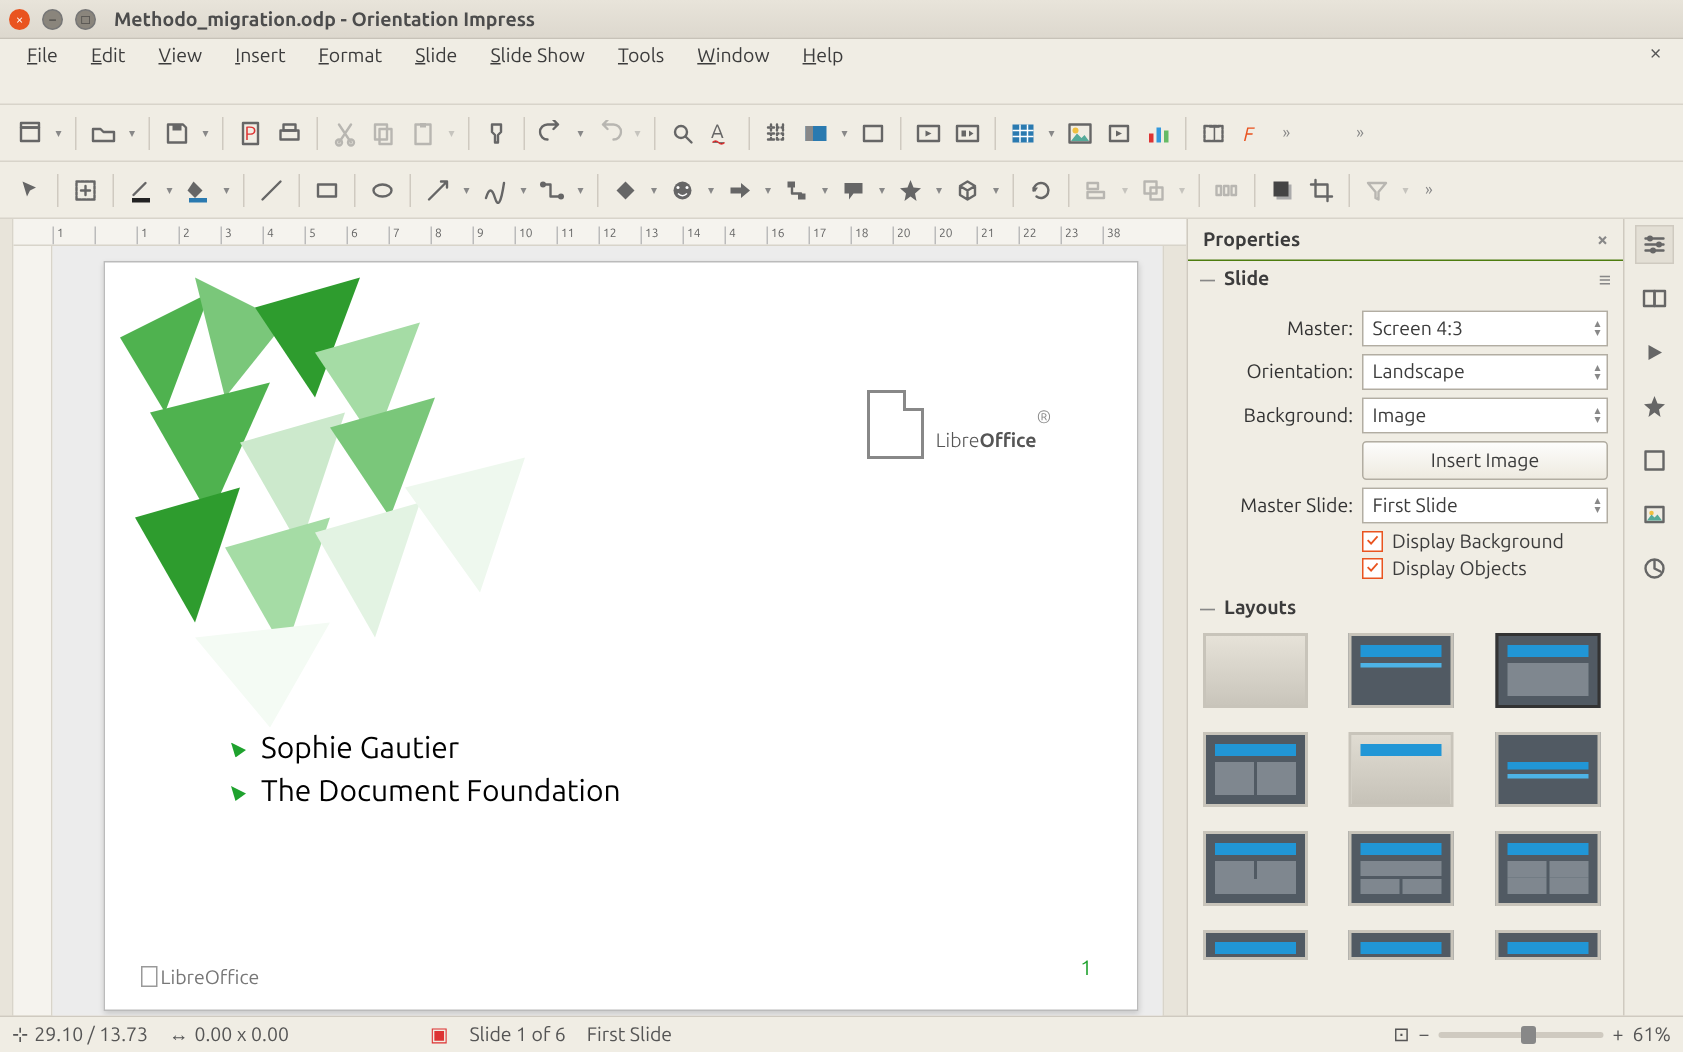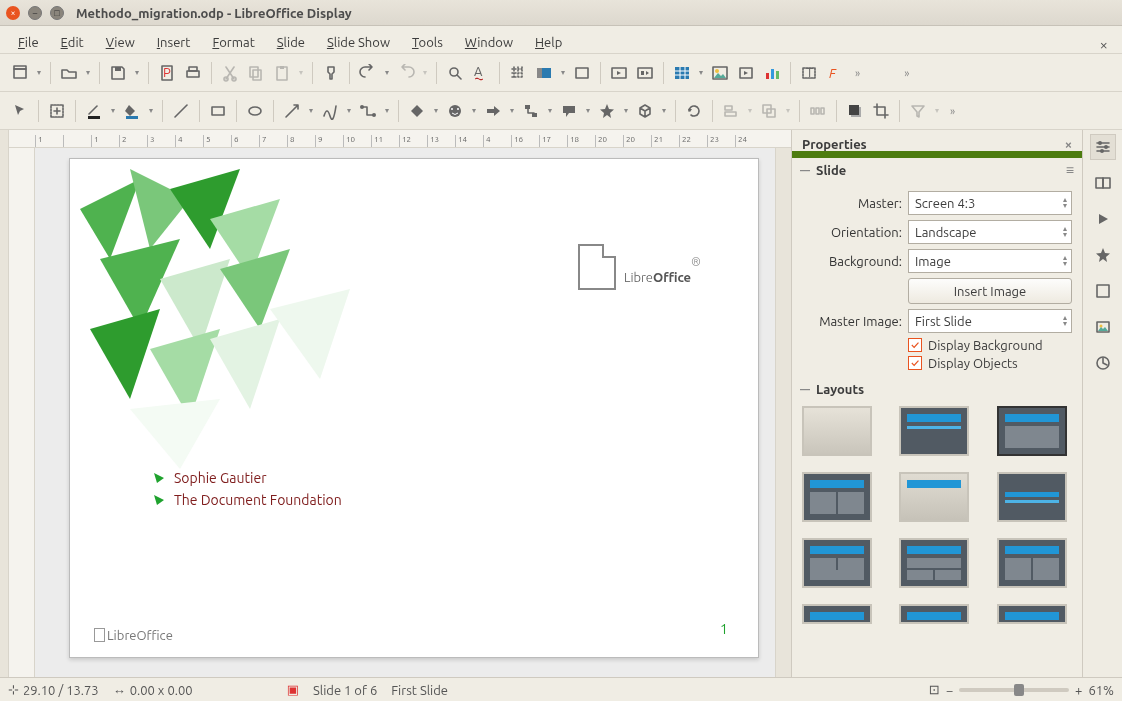--- a/index.html
+++ b/index.html
@@ -2,21 +2,21 @@
 <html><head>
 <meta charset="utf-8">
 <style>
 *{box-sizing:border-box;margin:0;padding:0;font-family:"Ubuntu","Noto Sans",sans-serif;font-size:13px}
 body{background:#f0ede4;width:1122px;height:701px;overflow:hidden;display:flex;flex-direction:column;color:#3c3c3c}
 .titlebar{height:26px;background:linear-gradient(#e8e4da,#ddd8ce);display:flex;align-items:center;padding:0 6px;gap:8px;border-bottom:1px solid #c7c2b8}
 .win-btn{width:14px;height:14px;border-radius:50%;display:flex;align-items:center;justify-content:center;font-size:9px}
 .win-close{background:#e95420;color:#fff}
 .win-min,.win-max{background:#8a857c;color:#333;border:1px solid #777}
 .titlebar .title{font-weight:bold;color:#4c4c4c;margin-left:4px}
-.menubar{height:28px;display:flex;align-items:flex-end;padding:0 8px;gap:2px;border-bottom:1px solid #d8d4ca}
+.menubar{height:44px;display:flex;align-items:flex-start;padding:0 8px;gap:2px;border-bottom:1px solid #d8d4ca}
 .menubar .mitem{padding:4px 10px;cursor:pointer}
 .menubar .mitem:first-letter{text-decoration:underline}
 .menubar .closex{margin-left:auto;font-size:15px;color:#555;padding:0 6px;cursor:pointer}
 .toolbar{height:38px;display:flex;align-items:center;padding:0 8px;gap:2px;border-bottom:1px solid #d8d4ca}
 .tbtn{width:24px;height:24px;display:flex;align-items:center;justify-content:center;color:#555;border-radius:2px}
 .tbtn svg{width:18px;height:18px}
 .tdd{width:10px;display:flex;align-items:center;justify-content:center;color:#888;font-size:8px}
 .tsep{width:1px;height:22px;background:#cfcac0;margin:0 4px}
 .tmore{display:flex;align-items:center;color:#888;font-size:11px;padding:0 6px}
 .main{flex:1;display:flex;min-height:0}
@@ -30,28 +30,28 @@
 .slide{position:absolute;left:34px;top:10px;width:690px;height:500px;background:#fff;border:1px solid #bbb;box-shadow:0 2px 4px rgba(0,0,0,0.15)}
 .slide .decor{position:absolute;left:0;top:0;width:380px;height:320px;pointer-events:none}
 .slide .logo{position:absolute;right:57px;top:80px}
 .slide .logo-text{font-size:46px;color:#555;font-weight:300}
 .slide .logo-text b{font-weight:600}
 .slide .logo-r{font-size:12px;vertical-align:super;color:#888}
 .slide .logo-icon{display:inline-block;width:38px;height:46px;border:2px solid #888;margin-right:8px;vertical-align:-8px;position:relative}
 .slide .logo-icon:before{content:"";position:absolute;right:-2px;top:-2px;width:12px;height:12px;background:#fff;border-left:2px solid #888;border-bottom:2px solid #888}
 .slide .heading{position:absolute;left:84px;top:255px;font-size:28px;color:#1fa22e;font-weight:400}
 .slide .bullets{position:absolute;left:84px;top:305px}
-.slide .bullet{font-size:14px;color:#7f1d1d;margin:6px 0}
+.slide .bullet{font-size:20px;color:#000000;margin:6px 0}
 .slide .bullet:before{content:"";display:inline-block;width:10px;height:10px;background:#1fa22e;clip-path:polygon(0 0,100% 50%,30% 100%);margin-right:10px}
 .slide .pageno{position:absolute;right:30px;bottom:20px;color:#1fa22e;font-size:14px}
 .slide .footer-logo{position:absolute;left:24px;bottom:14px;font-size:14px;color:#777}
 .slide .footer-logo .fi{display:inline-block;width:11px;height:14px;border:1px solid #999;margin-right:2px;vertical-align:-2px}
 .sb-v{width:16px;background:#e8e4da;border-left:1px solid #d8d4ca}
 .properties{width:291px;background:#f0ede4;border-left:1px solid #cfcac0;display:flex;flex-direction:column}
-.prop-head{height:28px;display:flex;align-items:flex-end;padding:0 10px;font-weight:bold;border-bottom:7px solid #4d7c0f}
+.prop-head{height:28px;display:flex;align-items:center;padding:0 10px;font-weight:bold;border-bottom:1px solid #4d7c0f}
 .prop-head .x{margin-left:auto;color:#888;cursor:pointer}
 .section-h{display:flex;align-items:center;padding:4px 8px;font-weight:bold}
 .section-h .tog{margin-right:6px;color:#888;font-size:10px}
 .section-h .more{margin-left:auto;color:#888;font-size:14px}
 .prop-body{padding:4px 10px}
 .prow{display:flex;align-items:center;margin:5px 0;gap:6px}
 .prow .lbl{width:100px;text-align:right;color:#333}
 .prow .sel{flex:1;height:24px;background:#fff;border:1px solid #b2ada2;display:flex;align-items:center;padding:0 6px;position:relative}
 .prow .sel .car{position:absolute;right:4px;font-size:8px;color:#888;display:flex;flex-direction:column;line-height:6px}
 .pbtn{flex:1;height:26px;background:linear-gradient(#fdfdfc,#eeeae0);border:1px solid #b2ada2;border-radius:3px;text-align:center;line-height:24px;margin-left:106px}
@@ -74,21 +74,21 @@
 .ic{stroke:#666;stroke-width:1.6;fill:none;stroke-linecap:round;stroke-linejoin:round}
 .icf{fill:#666;stroke:none}
 </style>
 </head>
 <body>
 
 <div class="titlebar">
   <div class="win-btn win-close">×</div>
   <div class="win-btn win-min">–</div>
   <div class="win-btn win-max">□</div>
-  <div class="title">Methodo_migration.odp - LibreOffice Display</div>
+  <div class="title">Methodo_migration.odp - Orientation Impress</div>
 </div>
 
 <div class="menubar">
   <div class="mitem">File</div>
   <div class="mitem">Edit</div>
   <div class="mitem">View</div>
   <div class="mitem">Insert</div>
   <div class="mitem">Format</div>
   <div class="mitem">Slide</div>
   <div class="mitem">Slide Show</div>
@@ -453,21 +453,21 @@
         <div class="rt">14</div>
         <div class="rt">4</div>
         <div class="rt">16</div>
         <div class="rt">17</div>
         <div class="rt">18</div>
         <div class="rt">20</div>
         <div class="rt">20</div>
         <div class="rt">21</div>
         <div class="rt">22</div>
         <div class="rt">23</div>
-        <div class="rt">24</div>
+        <div class="rt">38</div>
     </div>
     <div class="canvas-row">
       <div class="ruler-v"></div>
       <div class="canvas-bg">
         <div class="slide">
           <svg class="decor" viewBox="0 0 380 320">
             <polygon fill="#4fb24f" points="10,50 70,20 40,100"></polygon>
             <polygon fill="#7ac77a" points="60,10 120,40 80,90"></polygon>
             <polygon fill="#2e9c2e" points="100,30 170,10 140,90"></polygon>
             <polygon fill="#a5dca5" points="140,60 210,40 180,120"></polygon>
@@ -524,21 +524,21 @@
         <div class="lbl">Background:</div>
         <div class="sel">
             <span>Image</span>
             <span class="car">▴<br>▾</span>
           </div>
       </div>
       <div class="prow">
         <div class="pbtn">Insert Image</div>
       </div>
       <div class="prow">
-        <div class="lbl">Master Image:</div>
+        <div class="lbl">Master Slide:</div>
         <div class="sel">
             <span>First Slide</span>
             <span class="car">▴<br>▾</span>
           </div>
       </div>
       <div class="chk">
           <div class="box">✓</div>
           <span>Display Background</span>
         </div>
       <div class="chk">

